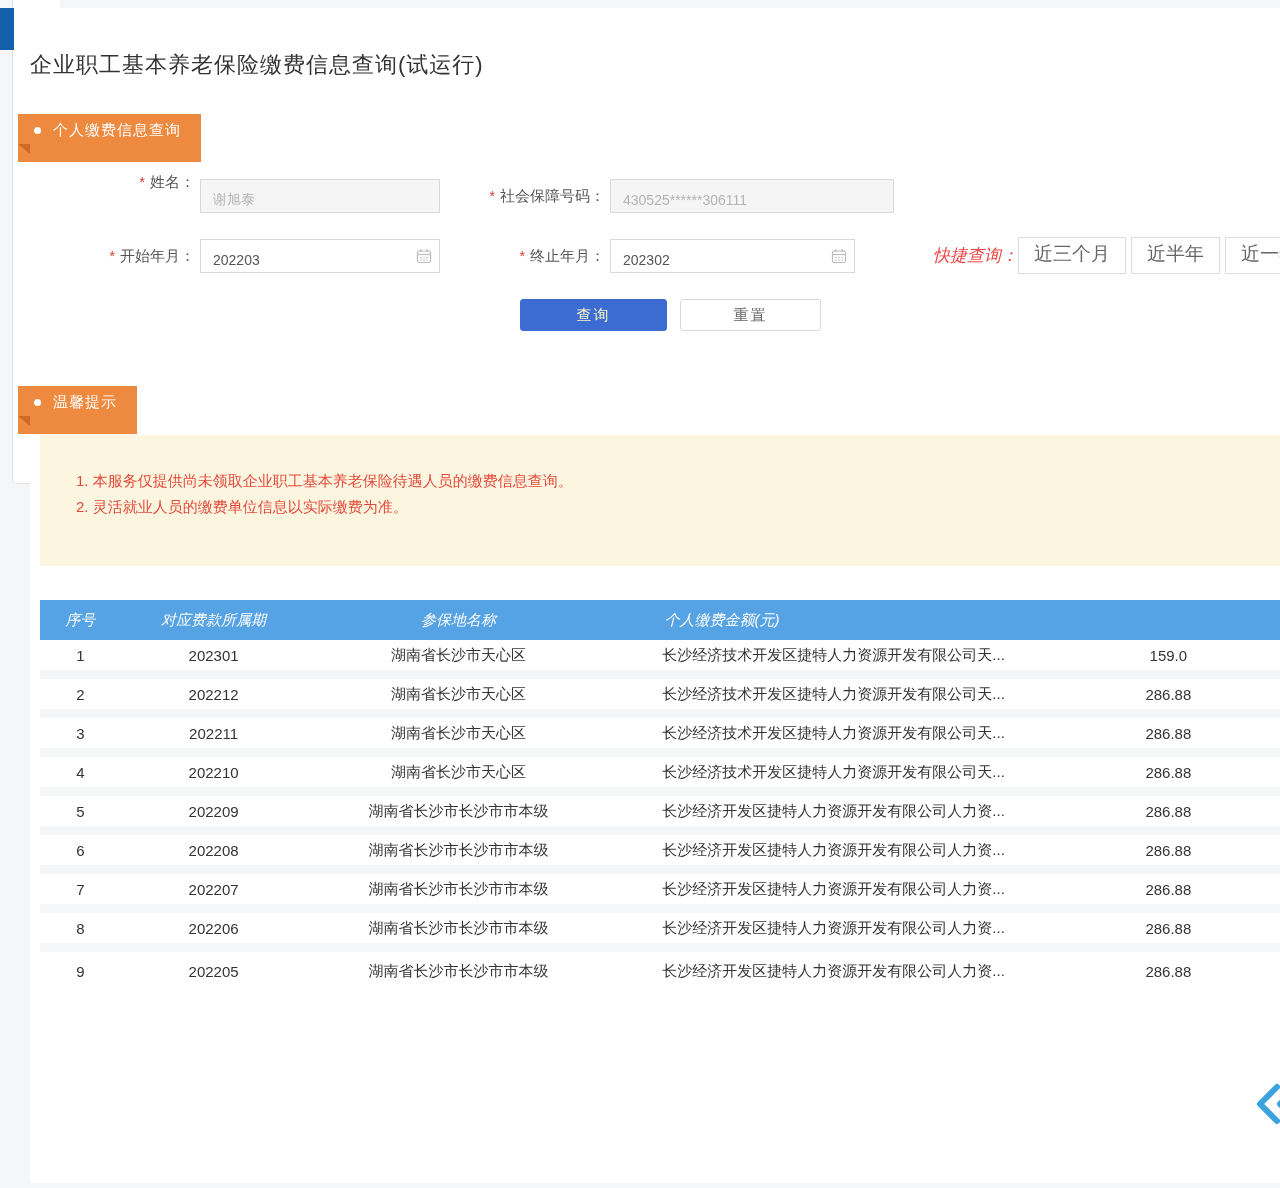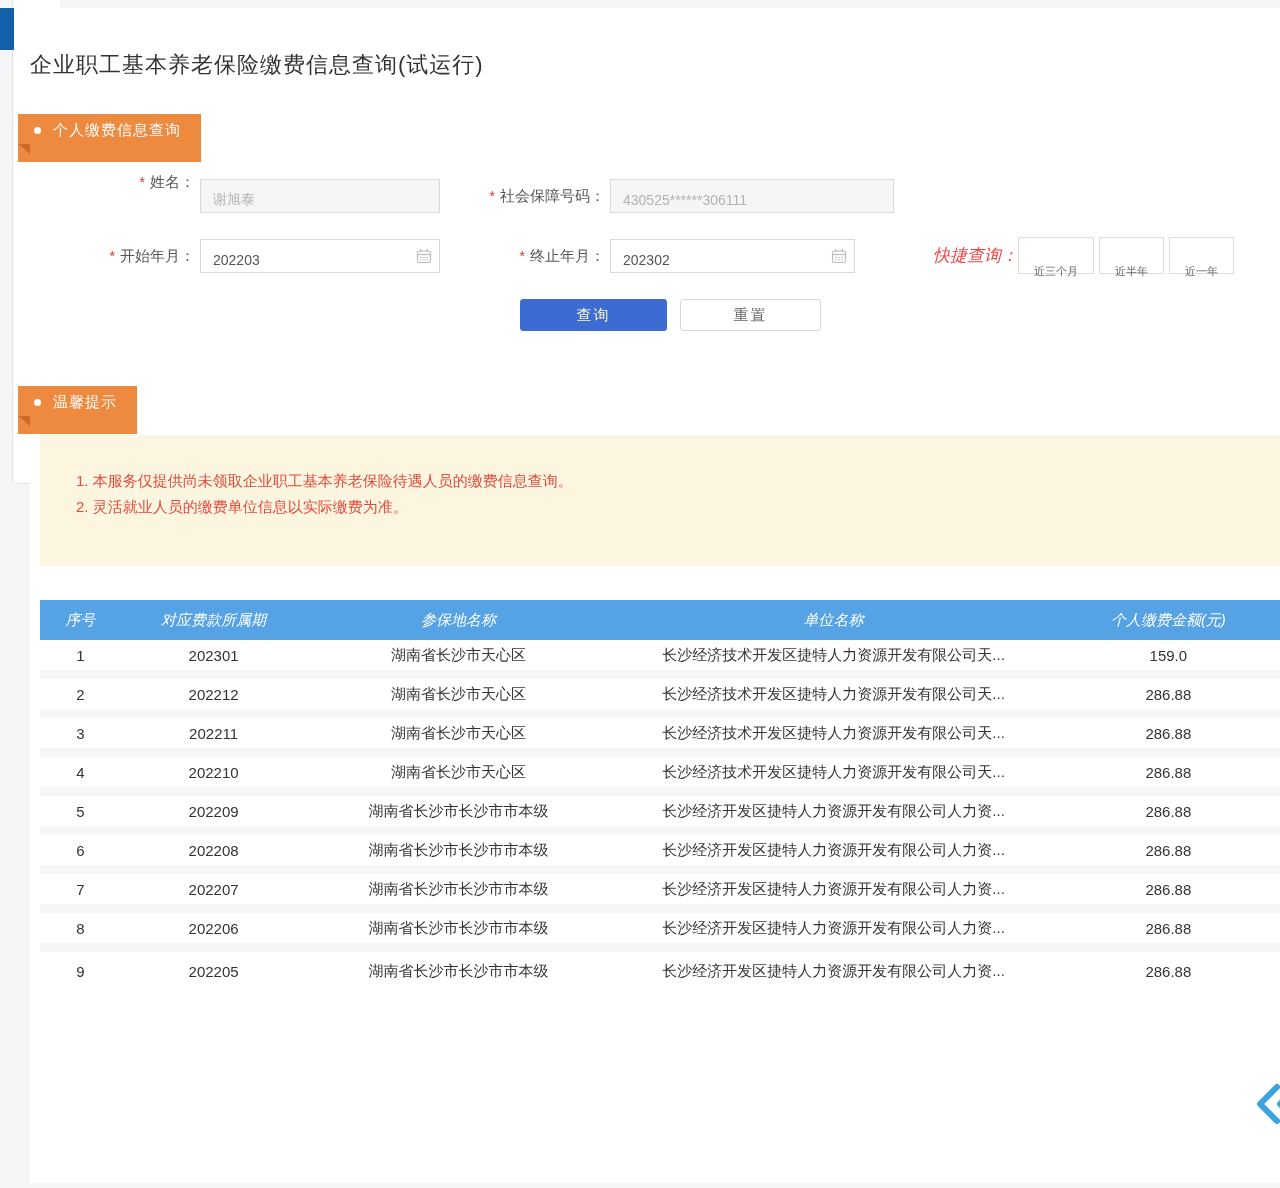--- a/index.html
+++ b/index.html
@@ -53,23 +53,23 @@
   .fld {
     position:absolute; height:34px; border:1px solid #d9d9d9; border-radius:0;
     font-size:14px; padding:7px 30px 0 12px; width:240px;
     font-family:"Liberation Sans","DejaVu Sans",sans-serif; outline:none; background:#fff; color:#555;
   }
   .fld.ro { background:#f5f5f5; color:#b3b3b3; padding-right:12px; }
   .cal-icon { position:absolute; pointer-events:none; }
   .quick-label { position:absolute; left:903px; top:231px; height:34px; line-height:34px; font-size:17px; color:#ef4444;font-style:italic; }
   .quick-group { position:absolute; left:988px; top:229px; display:flex; gap:5px; }
   .quick-btn {
-    height:37px; line-height:35px; padding:16px 15px; background:#fff;
-    border:1px solid #dcdcdc; font-size:11px; color:#666; cursor:pointer;
-    font-family:Liberation Serif, serif; white-space:nowrap;
+    height:37px; line-height:35px; padding:0 15px; background:#fff;
+    border:1px solid #dcdcdc; font-size:19px; color:#666; cursor:pointer;
+    font-family:Liberation Mono, monospace; white-space:nowrap;
   }
   .btn {
     position:absolute; top:291px; height:32px; border-radius:3px; font-size:15px;
     cursor:pointer; font-family:"Liberation Sans","DejaVu Sans",sans-serif; letter-spacing:2px;
   }
   .btn.query { left:490px; width:147px; background:#3c6bd1; border:1px solid #3c6bd1; color:#fef9c3; }
   .btn.reset { left:650px; width:141px; background:#fff; border:1px solid #d9d9d9; color:#666; }
   
   .notice {
     position:absolute; left:10px; top:427px; width:1240px; height:131px;
@@ -166,21 +166,20 @@
       <div>1. 本服务仅提供尚未领取企业职工基本养老保险待遇人员的缴费信息查询。</div>
       <div>2. 灵活就业人员的缴费单位信息以实际缴费为准。</div>
     </div>
   </div>
 
   <div class="rtable">
     <div class="thead">
       <div class="tcell c0">序号</div>
       <div class="tcell c1">对应费款所属期</div>
       <div class="tcell c2">参保地名称</div>
-      <div class="tcell c3">单位名称</div>
       <div class="tcell c4">个人缴费金额(元)</div>
     </div>
     <div>
         <div class="trow">
           <div class="tcell c0">1</div>
           <div class="tcell c1">202301</div>
           <div class="tcell c2">湖南省长沙市天心区</div>
           <div class="tcell c3">长沙经济技术开发区捷特人力资源开发有限公司天...</div>
           <div class="tcell c4">159.0</div>
         </div>

